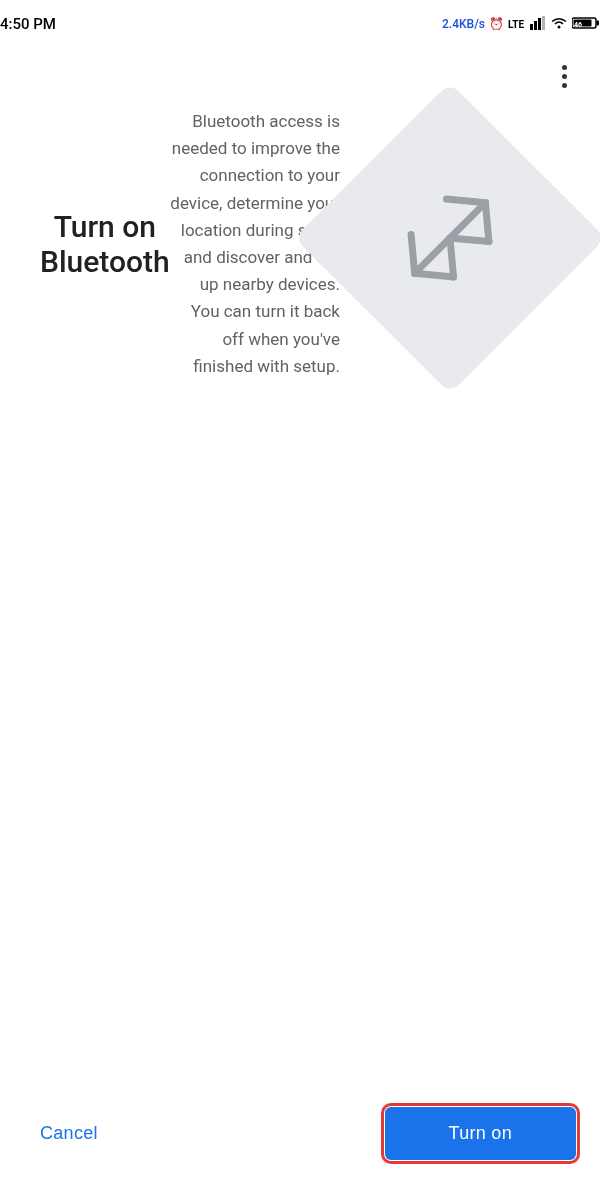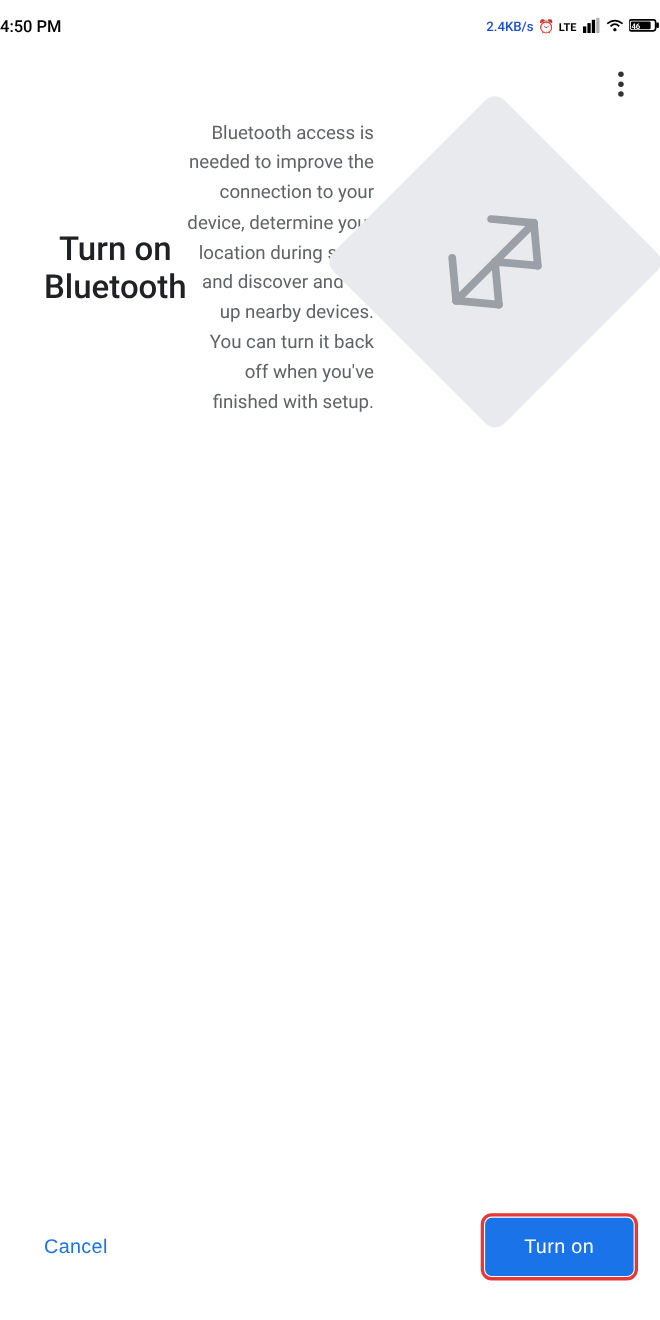--- a/index.html
+++ b/index.html
@@ -154,21 +154,21 @@
     }
 
     .turn-on-button {
       font-size: 18px;
       font-weight: 500;
       color: #ffffff;
       background: #1a73e8;
       border: none;
       border-radius: 6px;
       cursor: pointer;
-      padding: 16px 36px;
+      padding: 16px 64px;
       letter-spacing: 0.3px;
       outline: 3px solid #e53935;
       outline-offset: 1px;
     }
 
     
     .bt-svg {
       width: 100px;
       height: 120px;
     }

